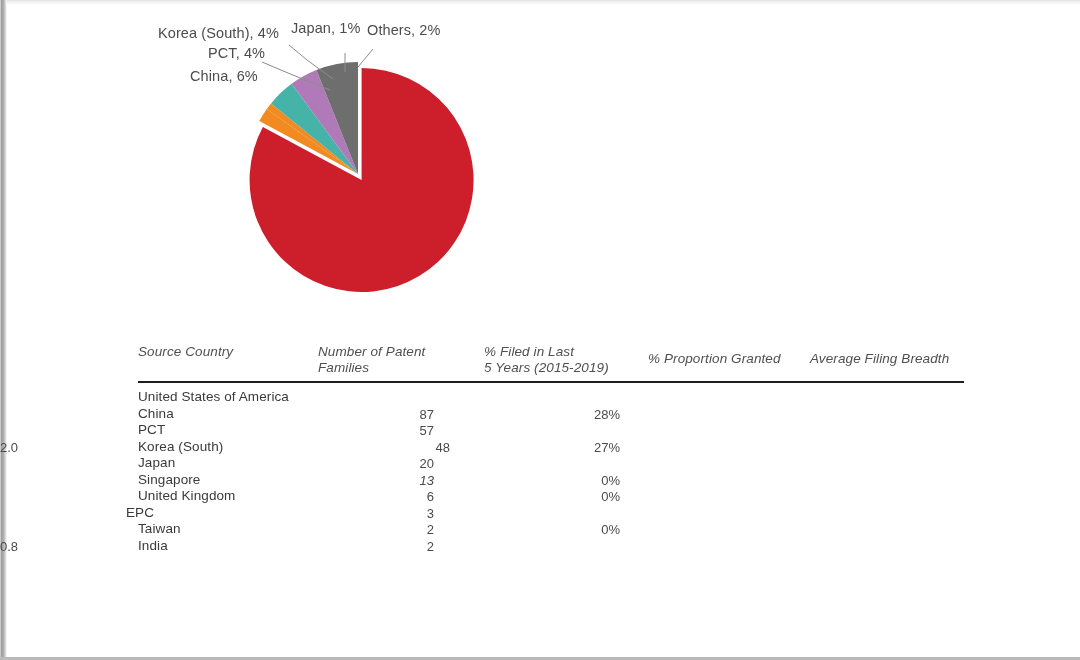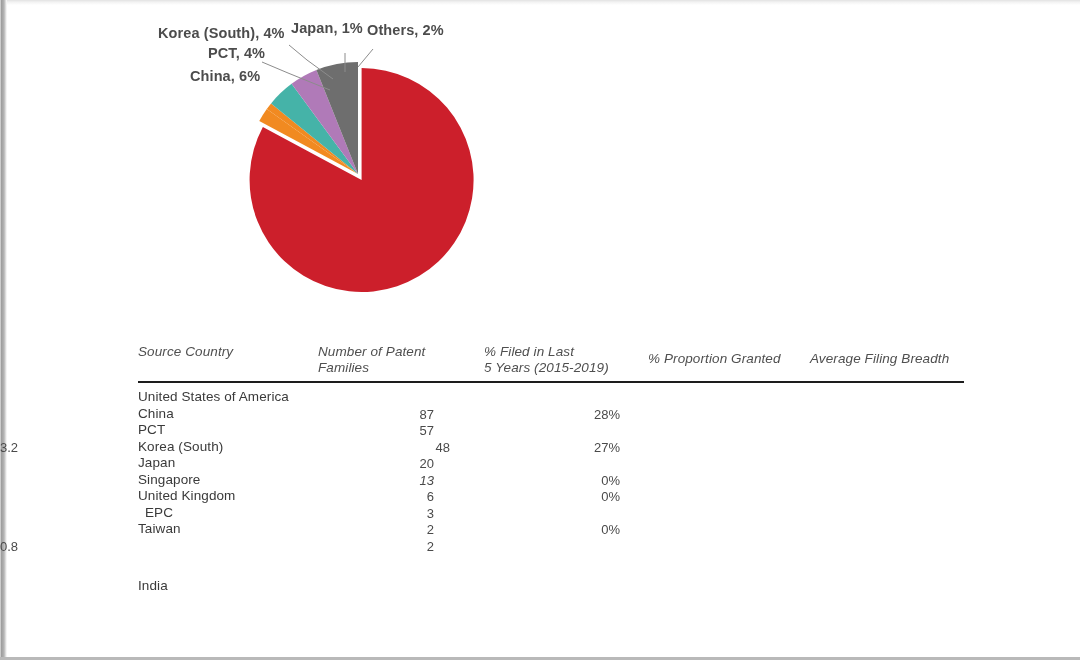--- a/index.html
+++ b/index.html
@@ -39,21 +39,21 @@
     position: absolute;
     left: 0; bottom: 0;
     width: 1080px; height: 3px;
     background: #b9b9b9;
   }
 
   
   .pie-wrap {
     position: absolute;
     left: 0; top: 0;
-    width: 1057px; height: 310px; font-weight: bold;
+    width: 1057px; height: 310px;
   }
   .pie-svg { position: absolute; left: 0; top: 0; }
 
   .pie-label {
     position: absolute;
     font-family: "Liberation Sans", sans-serif;
     font-size: 14.5px;
     color: #4c4c4c;
     white-space: nowrap;
     letter-spacing: 0.1px;
@@ -212,21 +212,21 @@
         <div class="bar bar-org" style="left:810px; top:423px; width:NaNpx;"></div>
         <div class="bar-lab-in" style="left:812px; top:424px;">4.0</div>
         <div class="row-country" style="left:138px; top:438.5px;">Korea (South)</div>
         <div class="bar bar-black" style="left:318px; top:439.5px; width:NaNpx;"></div>
         <div class="num-out" style="left:384px; top:440.5px; width:66px;">48</div>
         <div class="bar bar-red" style="left:484px; top:439.5px; width:NaNpx;"></div>
         <div class="num-out" style="left:544px; top:440.5px; width:76px;">27%</div>
         <div class="bar bar-gray" style="left:648px; top:439.5px; width:NaNpx;"></div>
         <div class="bar-lab-in" style="left:650px; top:440.5px;">79%</div>
         <div class="bar bar-org" style="left:810px; top:439.5px; width:NaNpx;"></div>
-        <div class="num-out" style="left:NaNpx; top:440.5px; width:40px; text-align:left;">3.2</div>
+        <div class="num-out" style="left:NaNpx; top:440.5px; width:40px; text-align:left;">2.0</div>
         <div class="row-country" style="left:138px; top:455px;">Japan</div>
         <div class="bar bar-black" style="left:318px; top:456px; width:NaNpx;"></div>
         <div class="num-out" style="left:368px; top:457px; width:66px;">20</div>
         <div class="bar bar-red" style="left:484px; top:456px; width:NaNpx;"></div>
         <div class="bar-lab-in" style="left:486px; top:457px;">60%</div>
         <div class="bar bar-gray" style="left:648px; top:456px; width:NaNpx;"></div>
         <div class="bar-lab-in" style="left:650px; top:457px;">65%</div>
         <div class="bar bar-org" style="left:810px; top:456px; width:NaNpx;"></div>
         <div class="bar-lab-in" style="left:812px; top:457px;">3.0</div>
         <div class="row-country" style="left:138px; top:471.5px;">Singapore</div>
@@ -238,38 +238,38 @@
         <div class="bar bar-org" style="left:810px; top:472.5px; width:NaNpx;"></div>
         <div class="bar-lab-in" style="left:812px; top:473.5px;">3.5</div>
         <div class="row-country" style="left:138px; top:488px;">United Kingdom</div>
         <div class="bar bar-black" style="left:318px; top:489px; width:NaNpx;"></div>
         <div class="num-out" style="left:368px; top:490px; width:66px;">6</div>
         <div class="num-out" style="left:544px; top:490px; width:76px;">0%</div>
         <div class="bar bar-gray" style="left:648px; top:489px; width:NaNpx;"></div>
         <div class="bar-lab-in" style="left:650px; top:490px;">83%</div>
         <div class="bar bar-org" style="left:810px; top:489px; width:NaNpx;"></div>
         <div class="bar-lab-in" style="left:812px; top:490px;">2.5</div>
-        <div class="row-country" style="left:145px; top:504.5px;">EPC</div>
+        <div class="row-country" style="left:126px; top:504.5px;">EPC</div>
         <div class="bar bar-black" style="left:318px; top:505.5px; width:NaNpx;"></div>
         <div class="num-out" style="left:368px; top:506.5px; width:66px;">3</div>
         <div class="bar bar-red" style="left:484px; top:505.5px; width:NaNpx;"></div>
         <div class="bar-lab-in" style="left:486px; top:506.5px;">67%</div>
         <div class="bar bar-gray" style="left:648px; top:505.5px; width:NaNpx;"></div>
         <div class="bar-lab-in" style="left:650px; top:506.5px;">67%</div>
         <div class="bar bar-org" style="left:810px; top:505.5px; width:NaNpx;"></div>
         <div class="bar-lab-in" style="left:812px; top:506.5px;">5.3</div>
         <div class="row-country" style="left:138px; top:521px;">Taiwan</div>
         <div class="bar bar-black" style="left:318px; top:522px; width:NaNpx;"></div>
         <div class="num-out" style="left:368px; top:523px; width:66px;">2</div>
         <div class="num-out" style="left:544px; top:523px; width:76px;">0%</div>
         <div class="bar bar-gray" style="left:648px; top:522px; width:NaNpx;"></div>
         <div class="bar-lab-in" style="left:650px; top:523px;">100%</div>
         <div class="bar bar-org" style="left:810px; top:522px; width:NaNpx;"></div>
         <div class="bar-lab-in" style="left:812px; top:523px;">4.5</div>
-        <div class="row-country" style="left:138px; top:537.5px;margin-top:40px;">India</div>
+        <div class="row-country" style="left:138px; top:537.5px;">India</div>
         <div class="bar bar-black" style="left:318px; top:538.5px; width:NaNpx;"></div>
         <div class="num-out" style="left:368px; top:539.5px; width:66px;">2</div>
         <div class="bar bar-red" style="left:484px; top:538.5px; width:NaNpx;"></div>
         <div class="bar-lab-in" style="left:486px; top:539.5px;">100%</div>
         <div class="bar bar-gray" style="left:648px; top:538.5px; width:NaNpx;"></div>
         <div class="bar-lab-in" style="left:650px; top:539.5px;">50%</div>
         <div class="bar bar-org" style="left:810px; top:538.5px; width:NaNpx;"></div>
         <div class="num-out" style="left:NaNpx; top:539.5px; width:40px; text-align:left;">0.8</div>
       </div>
   </div>

